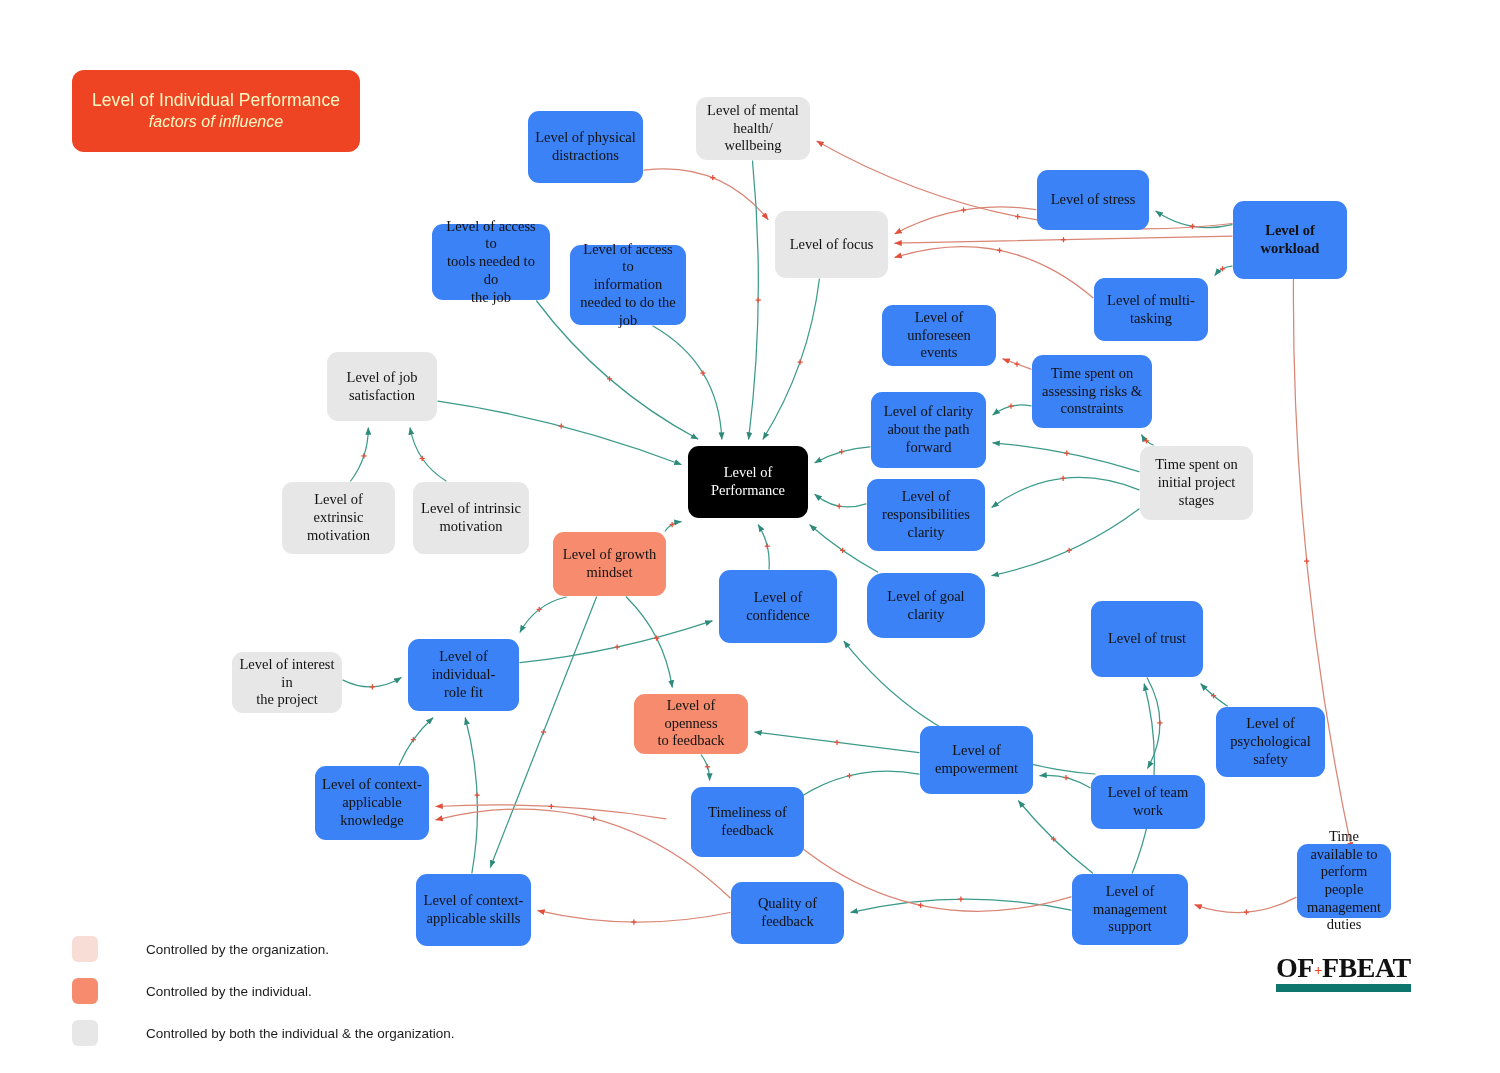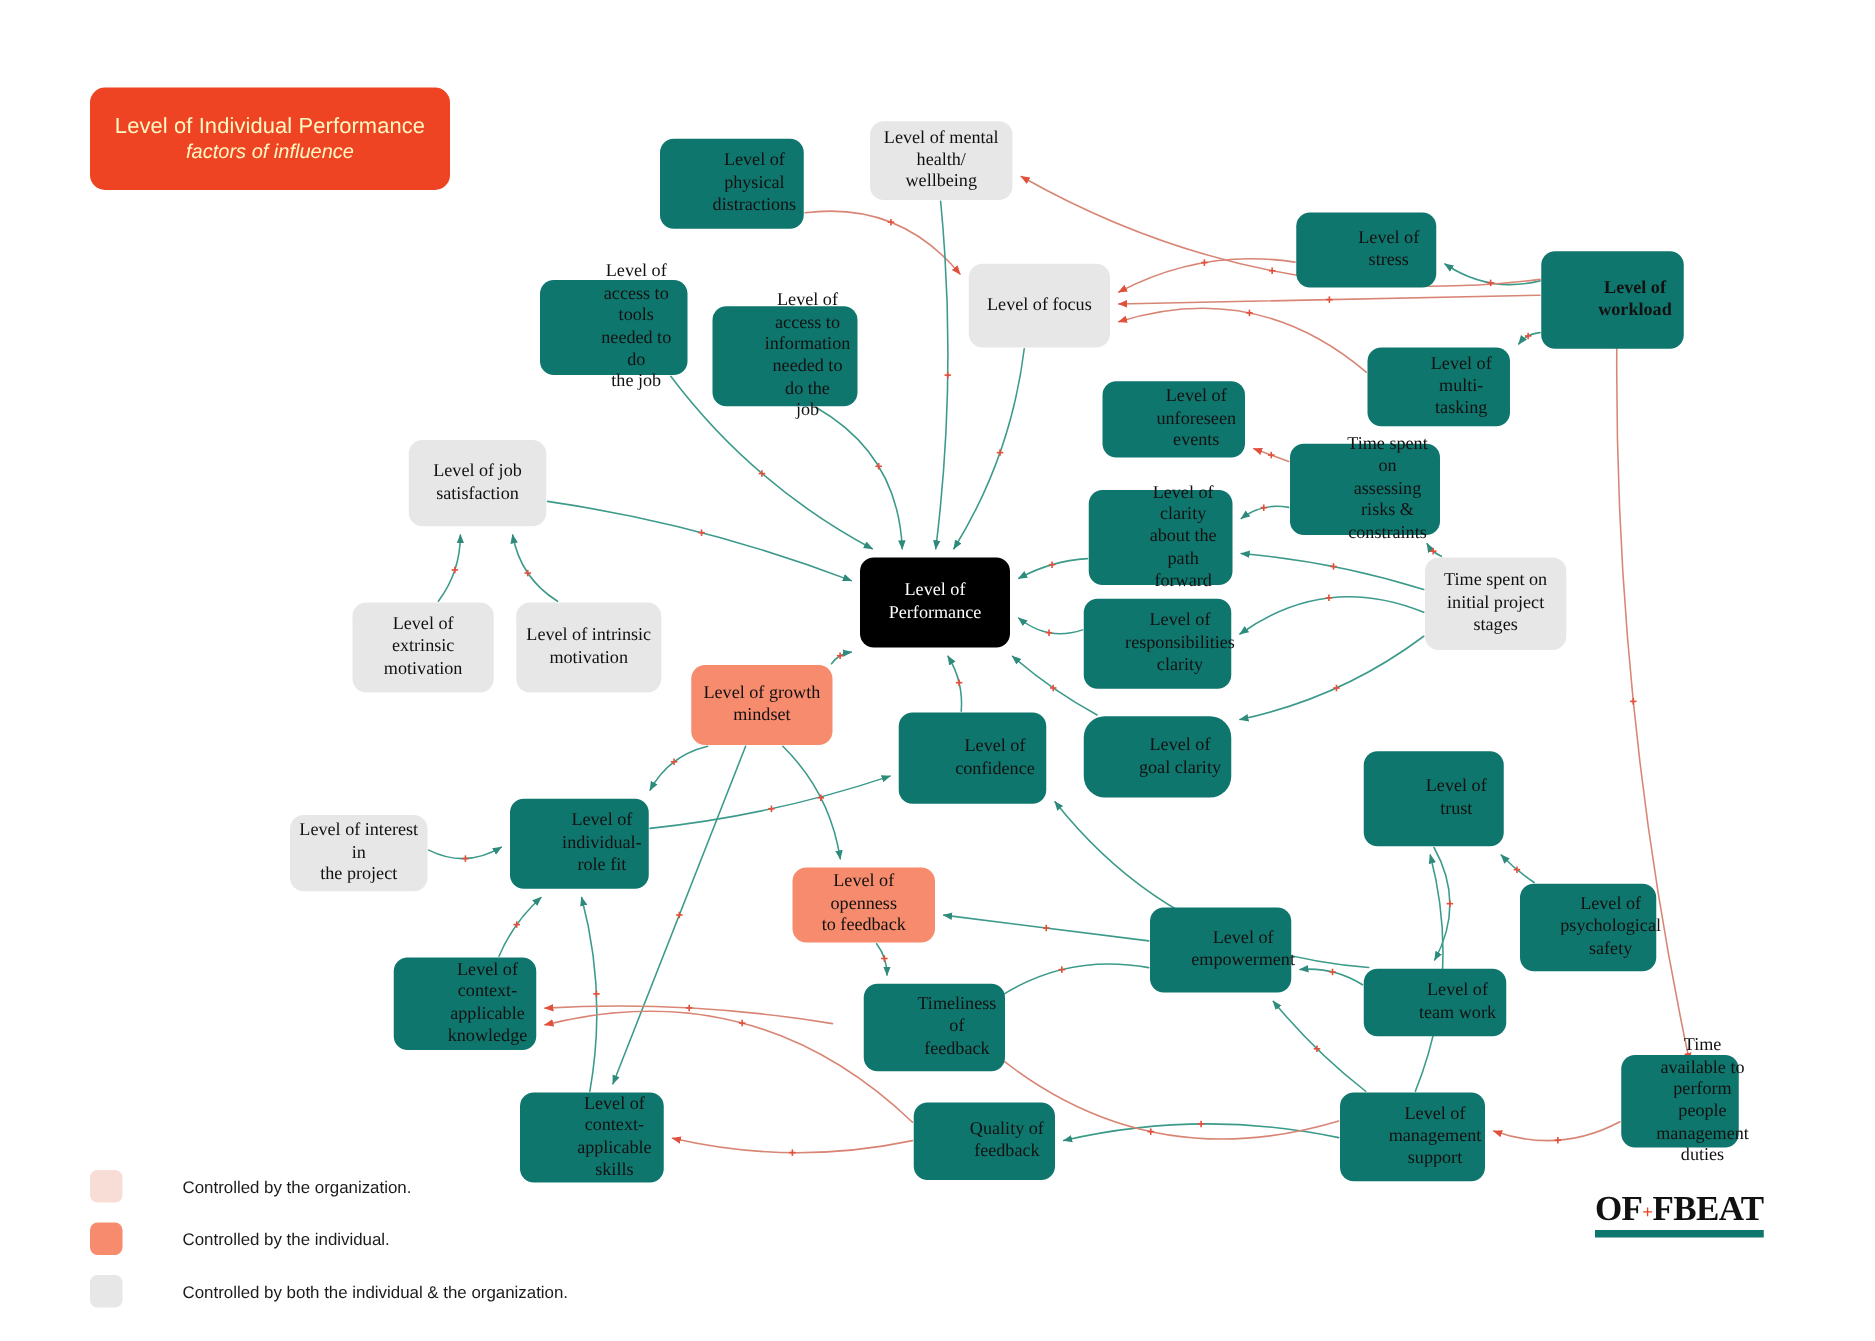--- a/index.html
+++ b/index.html
@@ -59,21 +59,21 @@
     display: flex;
     align-items: center;
     justify-content: center;
     text-align: center;
     font-family: "Liberation Serif", serif;
     font-size: 14.5px;
     line-height: 1.22;
     color: #111111;
     padding: 4px 7px;
   }
-  .node.pink  { background: #0f766e; padding-left: 43px; }
+  .node.pink  { background: #3b82f6; }
   .node.grey  { background: #E7E7E7; }
   .node.org   { background: #F78B6D; }
   .node.black { background: #000000; color: #ffffff; }
   .node span { display: block; }
 
   
   #legend {
     position: absolute;
     left: 72px;
     top: 936px;
@@ -102,21 +102,21 @@
   
   #logo {
     position: absolute;
     left: 1276px;
     top: 953px;
     font-family: "Liberation Serif", serif;
     font-weight: bold;
     font-size: 28px;
     letter-spacing: -0.5px;
     color: #111111;
-    border-bottom: 6px solid #0f766e;
+    border-bottom: 8px solid #0f766e;
     padding-bottom: 2px;
     line-height: 1.05;
   }
   #logo .dot {
     color: #EF4423;
     font-size: 15px;
     vertical-align: 2px;
   }
 </style>
 </head>

